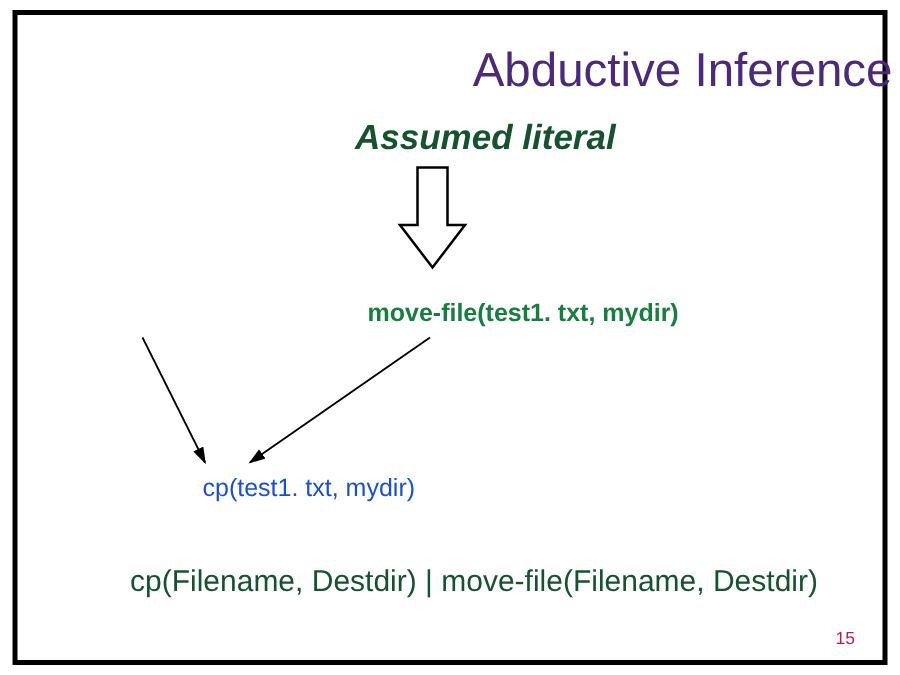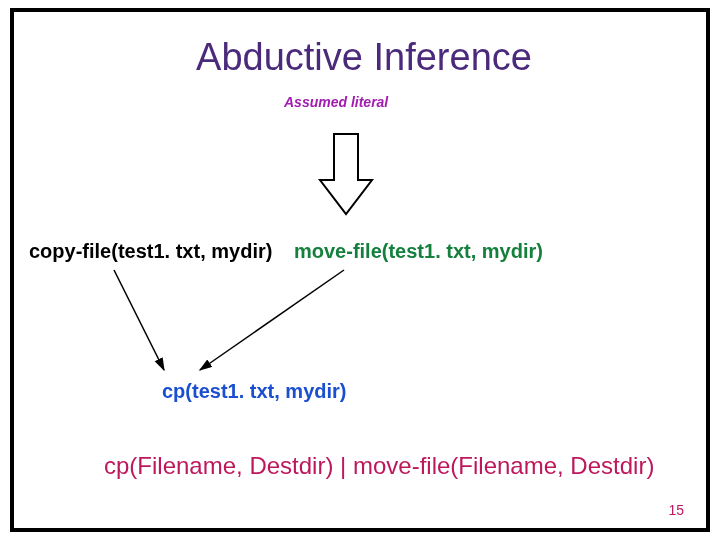--- a/index.html
+++ b/index.html
@@ -1,40 +1,39 @@
 <!DOCTYPE html>
 <html><head>
 <meta charset="utf-8">
 <style>
   html,body{margin:0;padding:0;width:720px;height:540px;background:#fff;font-family:Arial,Helvetica,sans-serif}
   .frame{position:absolute;left:10px;top:8px;width:700px;height:524px;border:4px solid #000;box-sizing:border-box}
-  .title{position:absolute;left:0;top:24px;width:700px;text-align:center;font-size:38px;color:#4b2a7b}
-  .subtitle{position:absolute;left:270px;top:82px;font-size:14px;font-weight:bold;font-style:italic;color:#a21caf}
+  .title{position:absolute;left:0;top:24px;width:700px;text-align:right;font-size:38px;color:#4b2a7b}
+  .subtitle{position:absolute;left:270px;top:82px;font-size:28px;font-weight:bold;font-style:italic;color:#14532d}
   .big-arrow{position:absolute;left:302px;top:120px}
   .lit-copy{position:absolute;left:15px;top:228px;font-size:20px;font-weight:bold;color:#000}
   .lit-move{position:absolute;left:280px;top:228px;font-size:20px;font-weight:bold;color:#15803d}
-  .lit-cp{position:absolute;left:148px;top:368px;font-size:20px;font-weight:bold;color:#1a4fd1}
-  .rule{position:absolute;left:90px;top:440px;font-size:24px;color:#be185d}
+  .lit-cp{position:absolute;left:148px;top:368px;font-size:20px;font-weight:normal;color:#1a4fd1}
+  .rule{position:absolute;left:90px;top:440px;font-size:24px;color:#14532d}
   .pagenum{position:absolute;right:22px;bottom:10px;font-size:14px;color:#be185d}
   svg.arrows{position:absolute;left:0;top:0;pointer-events:none}
 </style>
 </head>
 <body>
 
 <div class="frame">
 
   <div class="title">Abductive Inference</div>
 
   <div class="subtitle">Assumed literal</div>
 
   <svg class="big-arrow" width="60" height="90">
     <path d="M18 2 L42 2 L42 48 L56 48 L30 82 L4 48 L18 48 Z" fill="#fff" stroke="#000" stroke-width="2"></path>
   </svg>
 
-  <div class="lit-copy">copy-file(test1. txt, mydir)</div>
   <div class="lit-move">move-file(test1. txt, mydir)</div>
 
   <svg class="arrows" width="700" height="520">
     <defs>
       <marker id="ah" markerWidth="10" markerHeight="10" refX="8" refY="3" orient="auto">
         <path d="M0,0 L9,3 L0,6 Z" fill="#000"></path>
       </marker>
     </defs>
     <line x1="100" y1="258" x2="150" y2="358" stroke="#000" stroke-width="1.5" marker-end="url(#ah)"></line>
     <line x1="330" y1="258" x2="186" y2="358" stroke="#000" stroke-width="1.5" marker-end="url(#ah)"></line>

